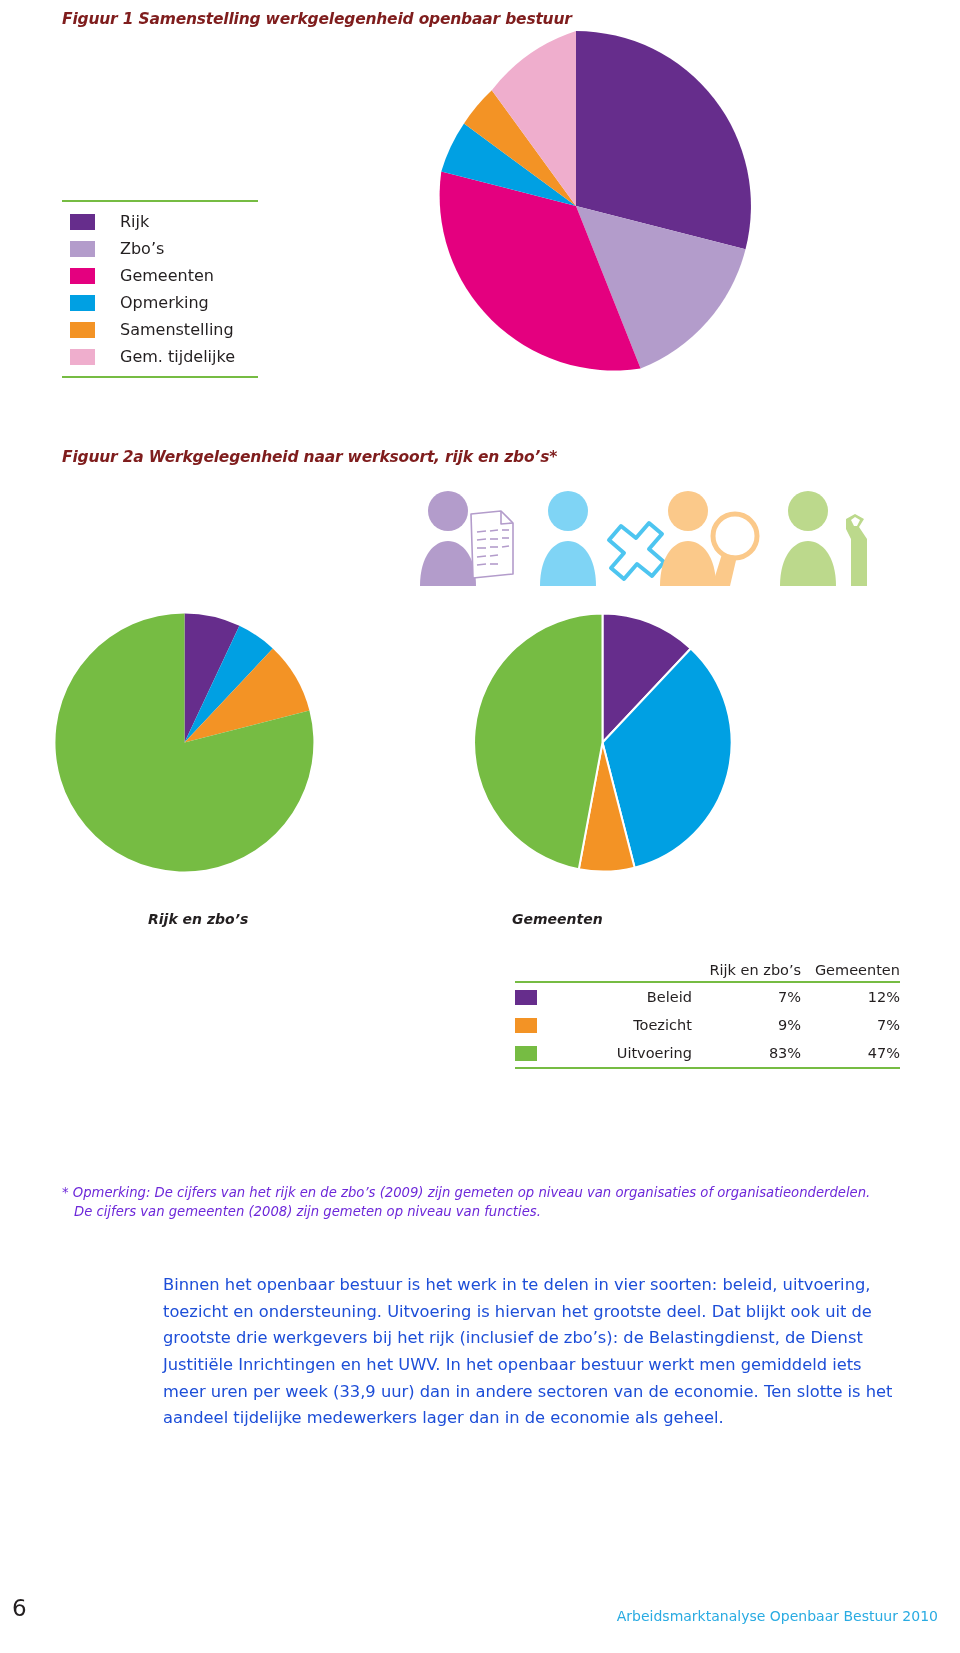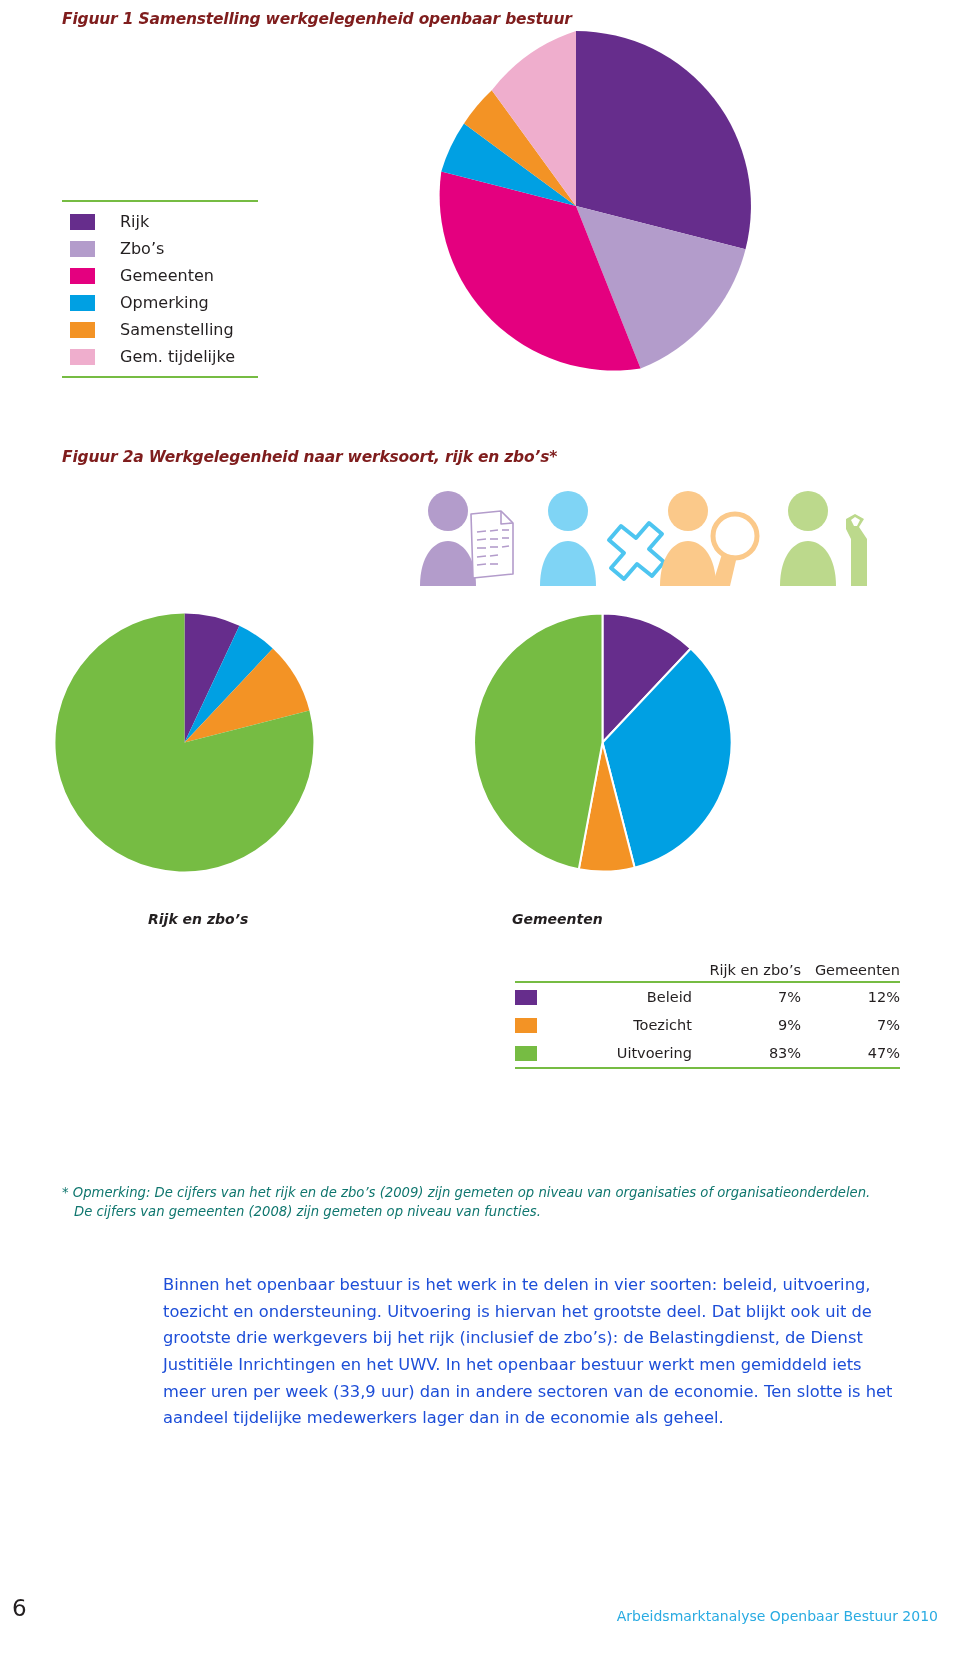--- a/index.html
+++ b/index.html
@@ -120,21 +120,21 @@
 
   
   #footnote {
     left: 62px;
     top: 1183px;
     width: 870px;
     font-family: "DejaVu Sans", sans-serif;
     font-style: italic;
     font-size: 13.2px;
     line-height: 1.45;
-    color: #0f766e;
+    color: #6d28d9;
   }
   #footnote .ln2 { padding-left: 12px; }
 
   
   #body-text {
     left: 163px;
     top: 1256px;
     width: 740px;
     font-family: "DejaVu Sans", sans-serif;
     font-size: 16.3px;

